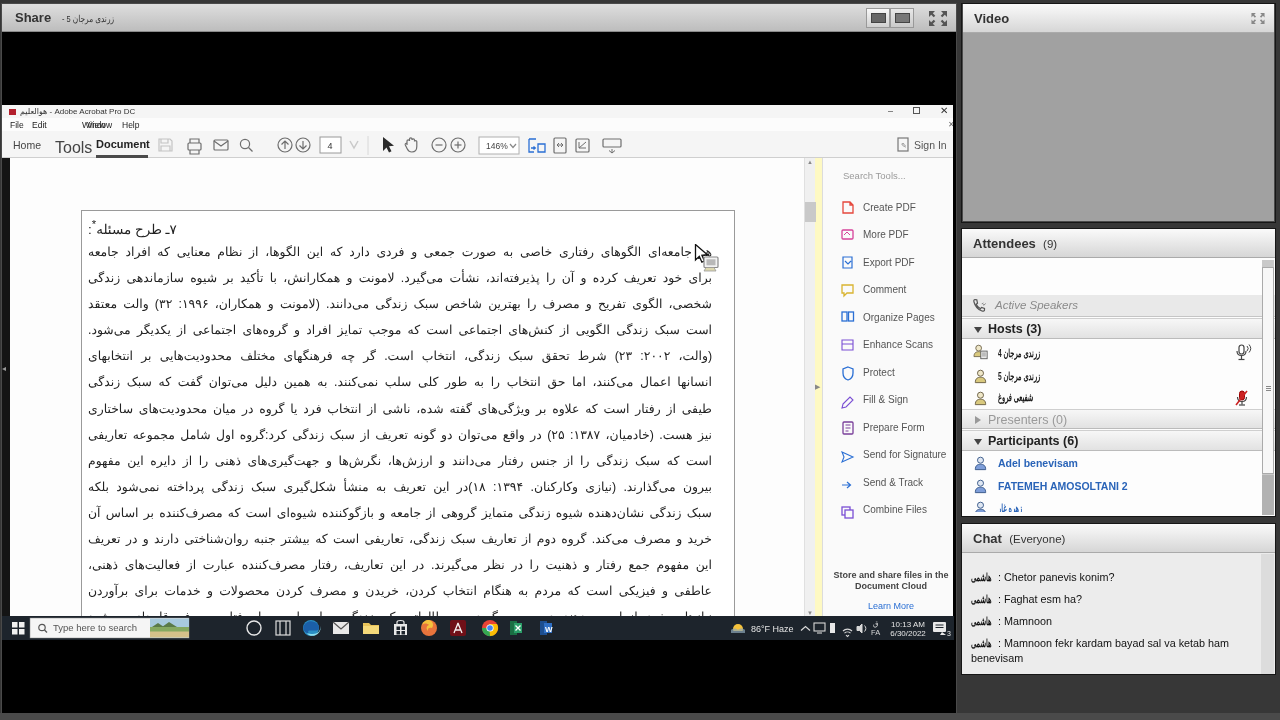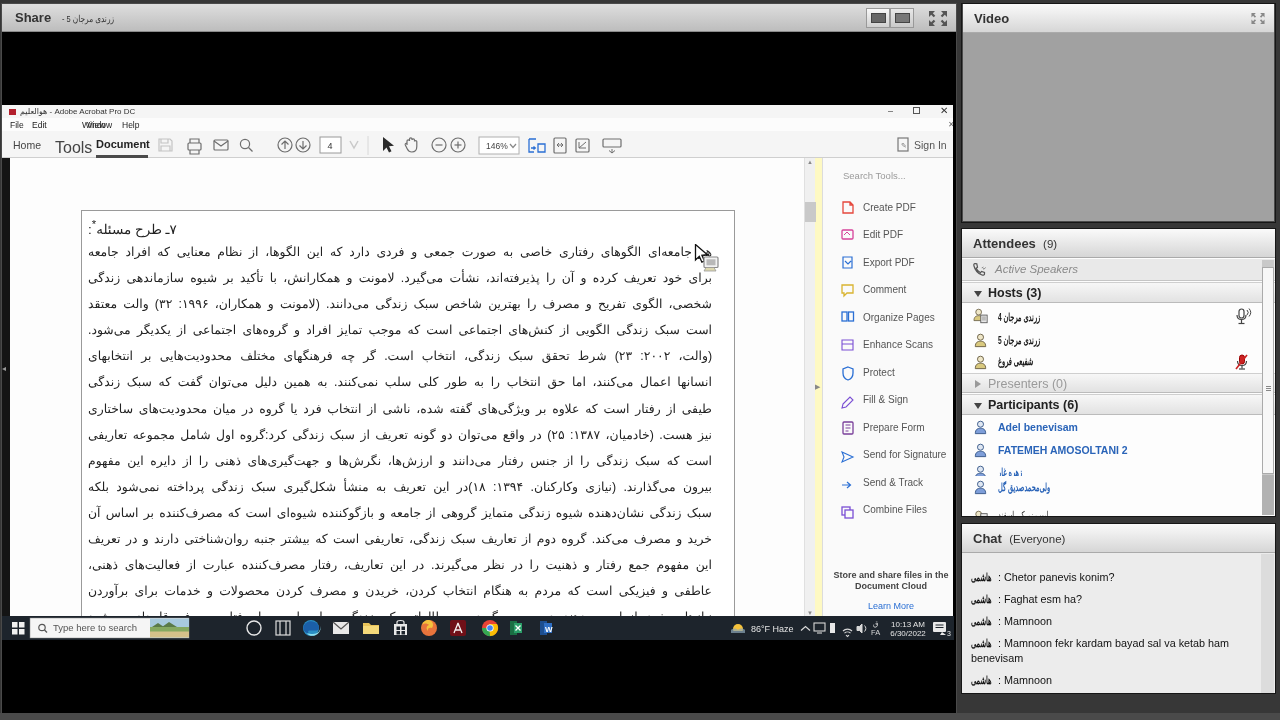--- a/index.html
+++ b/index.html
@@ -26,22 +26,22 @@
 #toolspanel{left:820px;top:53px;width:136px;height:459px;background:#fafafa;border-left:1px solid #dcdcdc;}
 .tpl{position:absolute;left:40px;font-size:10px;color:#555;}
 
 #taskbar{left:0;top:612px;width:952px;height:24px;background:#1d242c;}
 
 .pod{position:absolute;left:962px;width:313px;box-shadow:0 0 0 1px #161616;}
 .podhead{position:absolute;left:0;top:0;width:100%;height:29px;background:linear-gradient(#fafafa,#d6d6d6);border-bottom:1px solid #aaa;}
 .podhead .ttl{position:absolute;left:11px;top:7px;font-size:13px;font-weight:bold;color:#333;}
 #video{top:4px;height:218px;background:#a1a1a1;border:1px solid #4a4a4a;border-top:none;}
 #attendees{top:229px;height:287px;background:#fdfdfd;overflow:hidden;}
-#chat{top:524px;height:169px;background:#ececec;overflow:hidden;}
-.row{position:absolute;left:0;width:100%;}
+#chat{top:524px;height:150px;background:#ececec;overflow:hidden;}
+.row{position:absolute;left:0;width:100%;margin-top:36px;}
 .sechead{background:linear-gradient(#f7f7f7,#e2e2e2);border-top:1px solid #cfcfcf;border-bottom:1px solid #bbb;}
 .sechead .txt{position:absolute;left:26px;top:3px;font-size:12.5px;font-weight:bold;color:#222;}
 .tri{position:absolute;width:0;height:0;}
 .persony{position:absolute;width:17px;height:17px;}
 .name{position:absolute;left:36px;font-size:11px;color:#1a1a1a;white-space:nowrap;}
 .fa{transform:scaleX(0.6);transform-origin:0 50%;}
 .lat{font-size:10.5px;}
 .bluename{color:#2a64b8;font-weight:bold;}
 .chatmsg{position:absolute;left:9px;width:292px;font-size:10.8px;color:#111;line-height:15px;}
 .chatmsg b{display:inline-block;transform:scaleX(0.62);transform-origin:0 50%;width:27px;white-space:nowrap;}
@@ -216,21 +216,21 @@
             <g stroke="#2a6fd4">
                 <path d="M1 284 h8 m-3 -3 l3.5 3 l-3.5 3" stroke-width="1.2"></path>
               </g>
             <g stroke="#7a4fd4">
                 <rect x="1" y="306" width="8" height="8"></rect>
                 <rect x="4" y="309" width="8" height="8" fill="#fafafa"></rect>
               </g>
           </g>
         </svg>
         <div class="tpl" style="top:44px;">Create PDF</div>
-        <div class="tpl" style="top:71px;">Edit PDF</div>
+        <div class="tpl" style="top:71px;">More PDF</div>
         <div class="tpl" style="top:99px;">Export PDF</div>
         <div class="tpl" style="top:126px;">Comment</div>
         <div class="tpl" style="top:154px;">Organize Pages</div>
         <div class="tpl" style="top:181px;">Enhance Scans</div>
         <div class="tpl" style="top:209px;">Protect</div>
         <div class="tpl" style="top:236px;">Fill &amp; Sign</div>
         <div class="tpl" style="top:264px;">Prepare Form</div>
         <div class="tpl" style="top:291px;">Send for Signature</div>
         <div class="tpl" style="top:319px;">Send &amp; Track</div>
         <div class="tpl" style="top:346px;">Combine Files</div>

